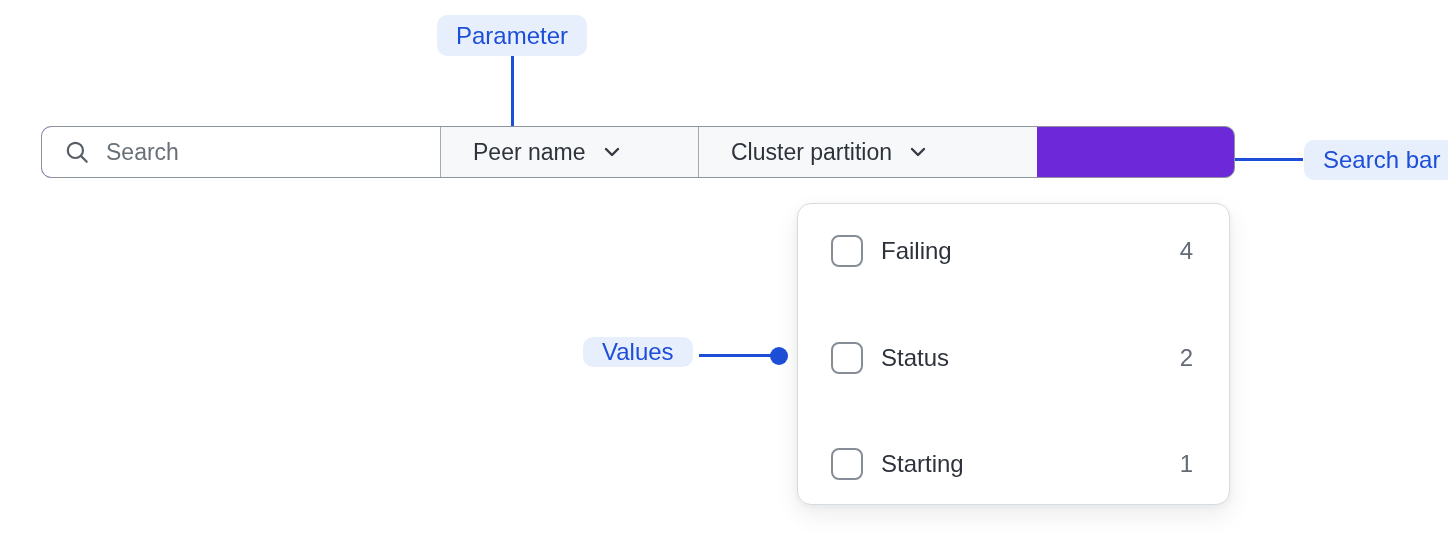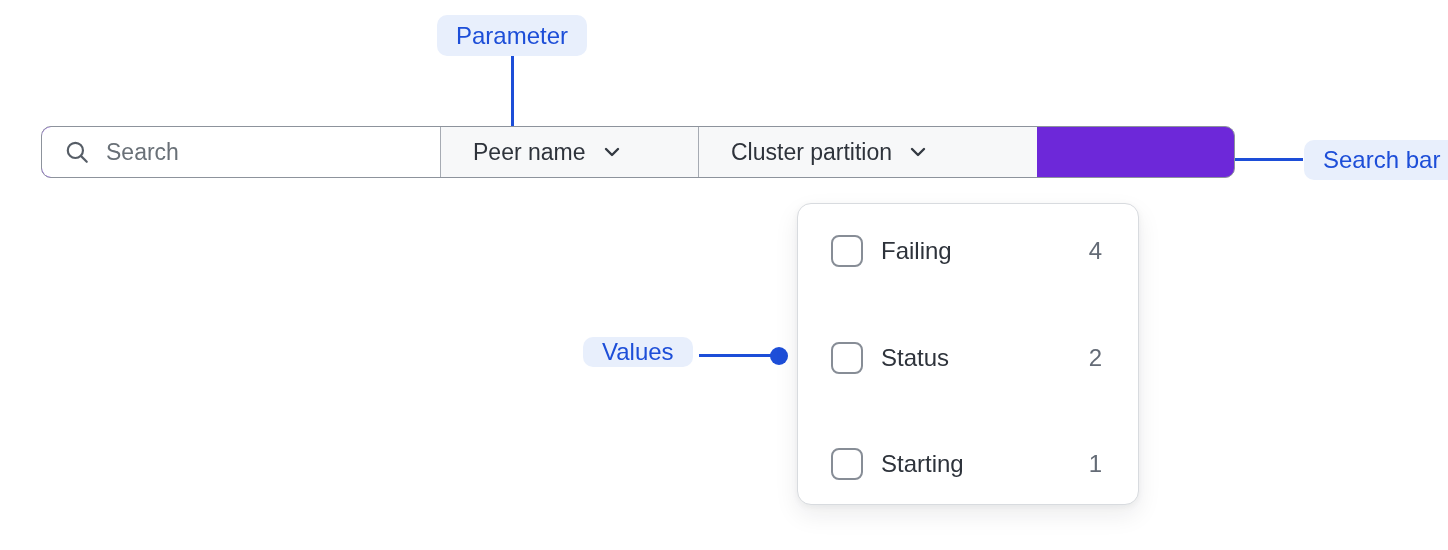--- a/index.html
+++ b/index.html
@@ -65,21 +65,21 @@
   }
   .dd-peer    { flex: 0 0 258px; }
   .dd-cluster { flex: 0 0 339px; }
   .dd-status  { flex: 1; }
   .dd-label { font-size: 23px; color: #2e333b; white-space: nowrap; }
   .chevron { width: 24px; height: 24px; color: #343a42; flex: 0 0 auto; margin-left: 14px; }
 
   
   .panel {
     position: absolute; left: 797px; top: 203px;
-    width: 342px; height: 302px;
+    width: 433px; height: 302px;
     background: #ffffff;
     border: 1.5px solid #d8dbdf;
     border-radius: 14px;
     box-shadow: 0 10px 24px rgba(25,30,40,0.08), 0 2px 6px rgba(25,30,40,0.05);
     padding: 23px 36px 16px 33px;
     display: flex; flex-direction: column; justify-content: space-between;
   }
   .option-row { display: flex; align-items: center; height: 48px; cursor: pointer; }
   .checkbox {
     width: 32px; height: 32px;

